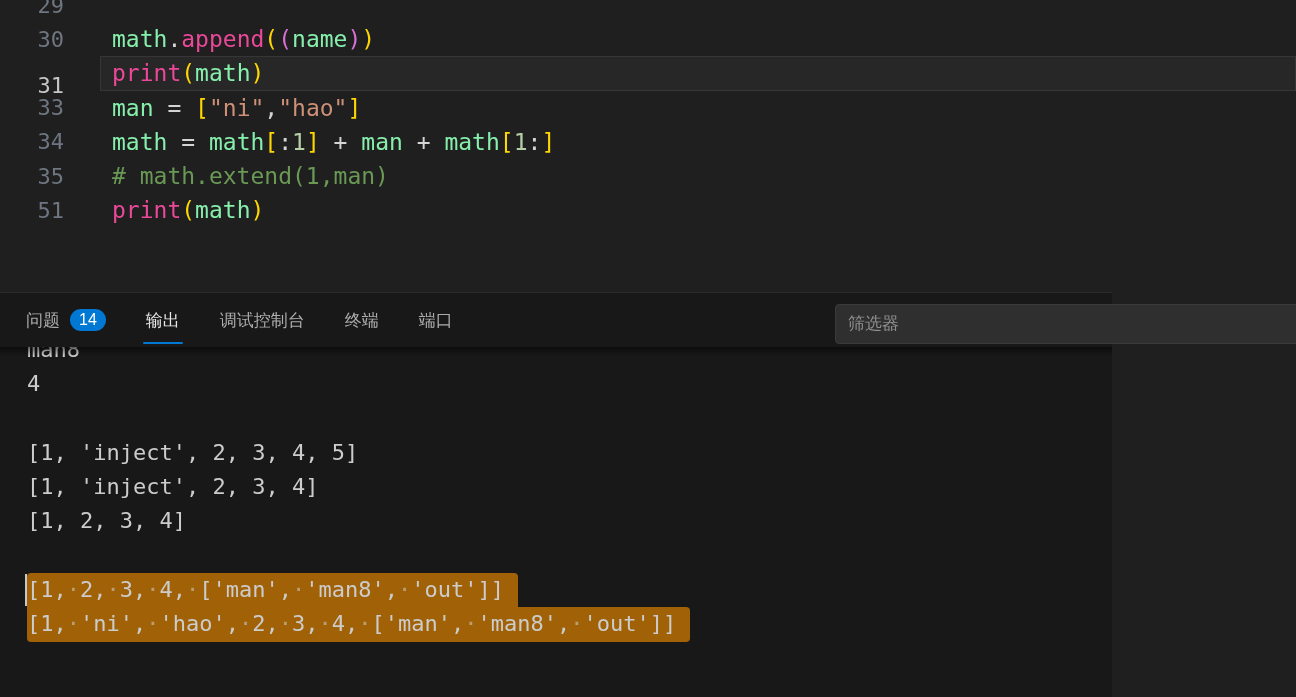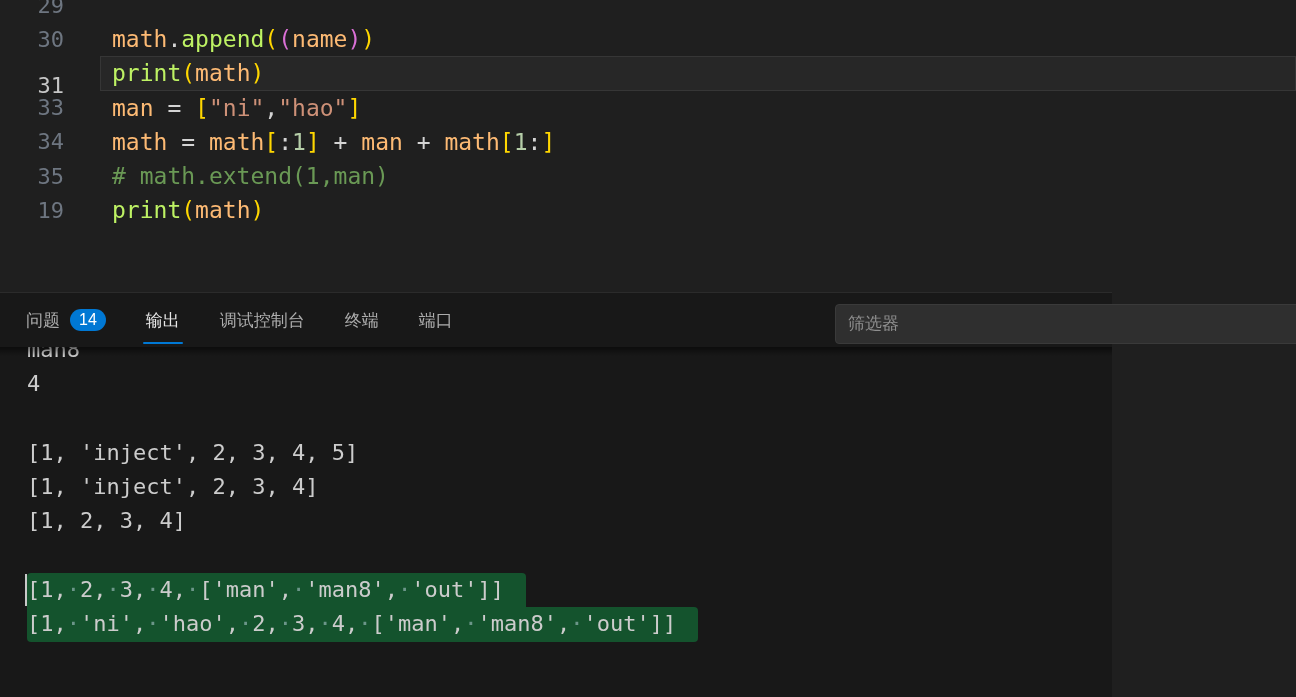--- a/index.html
+++ b/index.html
@@ -9,21 +9,21 @@
   
   .editor{position:absolute;left:0;top:0;width:1296px;height:292px;overflow:hidden;background:#1f1f1f;}
   .ed-lines{position:absolute;left:0;top:-12px;right:0;}
   .ed-line{position:relative;height:34.2px;display:flex;align-items:center;
            font-family:"DejaVu Sans Mono","Liberation Mono",monospace;font-size:23px;}
   .ed-line .hl{position:absolute;left:100px;right:0;top:0;bottom:0;
                background:rgba(255,255,255,0.04);border:1px solid rgba(255,255,255,0.07);box-sizing:border-box;}
   .ln{width:64px;flex:none;text-align:right;color:#6e7681;font-size:22px;z-index:1;}
   .ed-line.active .ln{color:#c6c6c6;margin-top:24px;}
   .code{padding-left:48px;white-space:pre;z-index:1;}
-  .tk-var{color:#fdba74}.tk-fn{color:#bef264}.tk-pun{color:#d4d4d4}
+  .tk-var{color:#86efac}.tk-fn{color:#ec4899}.tk-pun{color:#d4d4d4}
   .tk-b1{color:#FFD700}.tk-b2{color:#DA70D6}.tk-str{color:#CE9178}
   .tk-num{color:#B5CEA8}.tk-com{color:#6A9955}
 
   
   .panel{position:absolute;left:0;top:292px;width:1112px;bottom:0;background:#181818;
          border-top:1px solid #2b2b2b;box-sizing:border-box;}
   .tabbar{position:relative;height:54px;display:flex;align-items:center;
           padding-left:26px;gap:40px;background:#181818;z-index:3;}
   .ptab{position:relative;height:100%;display:flex;align-items:center;gap:10px;
         font-size:17px;color:#acacac;cursor:pointer;white-space:nowrap;}
@@ -38,21 +38,21 @@
   .filter::placeholder{color:#8f8f8f;}
 
   
   .output{position:absolute;left:0;top:54px;right:0;bottom:0;overflow:hidden;background:#181818;
           font-family:"DejaVu Sans Mono","Liberation Mono",monospace;font-size:22px;
           line-height:34.3px;color:#cccccc;}
   .output::before{content:"";position:absolute;left:0;right:0;top:0;height:9px;z-index:2;
           background:linear-gradient(to bottom,rgba(0,0,0,0.5),rgba(0,0,0,0));pointer-events:none;}
   .out-lines{margin-top:-14px;}
   .out-line{position:relative;height:34.3px;white-space:pre;padding-left:27px;box-sizing:border-box;}
-  .sel-text{background:#14532d;display:inline-block;height:34.3px;padding-right:22px;}
+  .sel-text{background:#a16207;display:inline-block;height:34.3px;padding-right:14px;}
   .sel-first{border-radius:4px 4px 0 0;}
   .sel-last{border-radius:0 4px 4px 4px;}
   .ws{font-style:normal;color:rgba(215,232,250,0.45);}
   .caret{position:absolute;left:25px;top:1px;width:2px;height:32px;background:#c8c8c8;z-index:2;}
 </style>
 </head>
 <body>
 
 <div class="app">
 
@@ -77,21 +77,21 @@
         </div>
         <div class="ed-line">
           <span class="ln">34</span>
           <span class="code"><span class="tk-var">math</span><span class="tk-pun"> = </span><span class="tk-var">math</span><span class="tk-b1">[</span><span class="tk-pun">:</span><span class="tk-num">1</span><span class="tk-b1">]</span><span class="tk-pun"> + </span><span class="tk-var">man</span><span class="tk-pun"> + </span><span class="tk-var">math</span><span class="tk-b1">[</span><span class="tk-num">1</span><span class="tk-pun">:</span><span class="tk-b1">]</span></span>
         </div>
         <div class="ed-line">
           <span class="ln">35</span>
           <span class="code"><span class="tk-com"># math.extend(1,man)</span></span>
         </div>
         <div class="ed-line">
-          <span class="ln">19</span>
+          <span class="ln">51</span>
           <span class="code"><span class="tk-fn">print</span><span class="tk-b1">(</span><span class="tk-var">math</span><span class="tk-b1">)</span></span>
         </div>
       </div>
   </div>
 
   <div class="panel">
     <div class="tabbar">
       <div class="ptab">
         <span>问题</span>
         <span class="badge">14</span>

